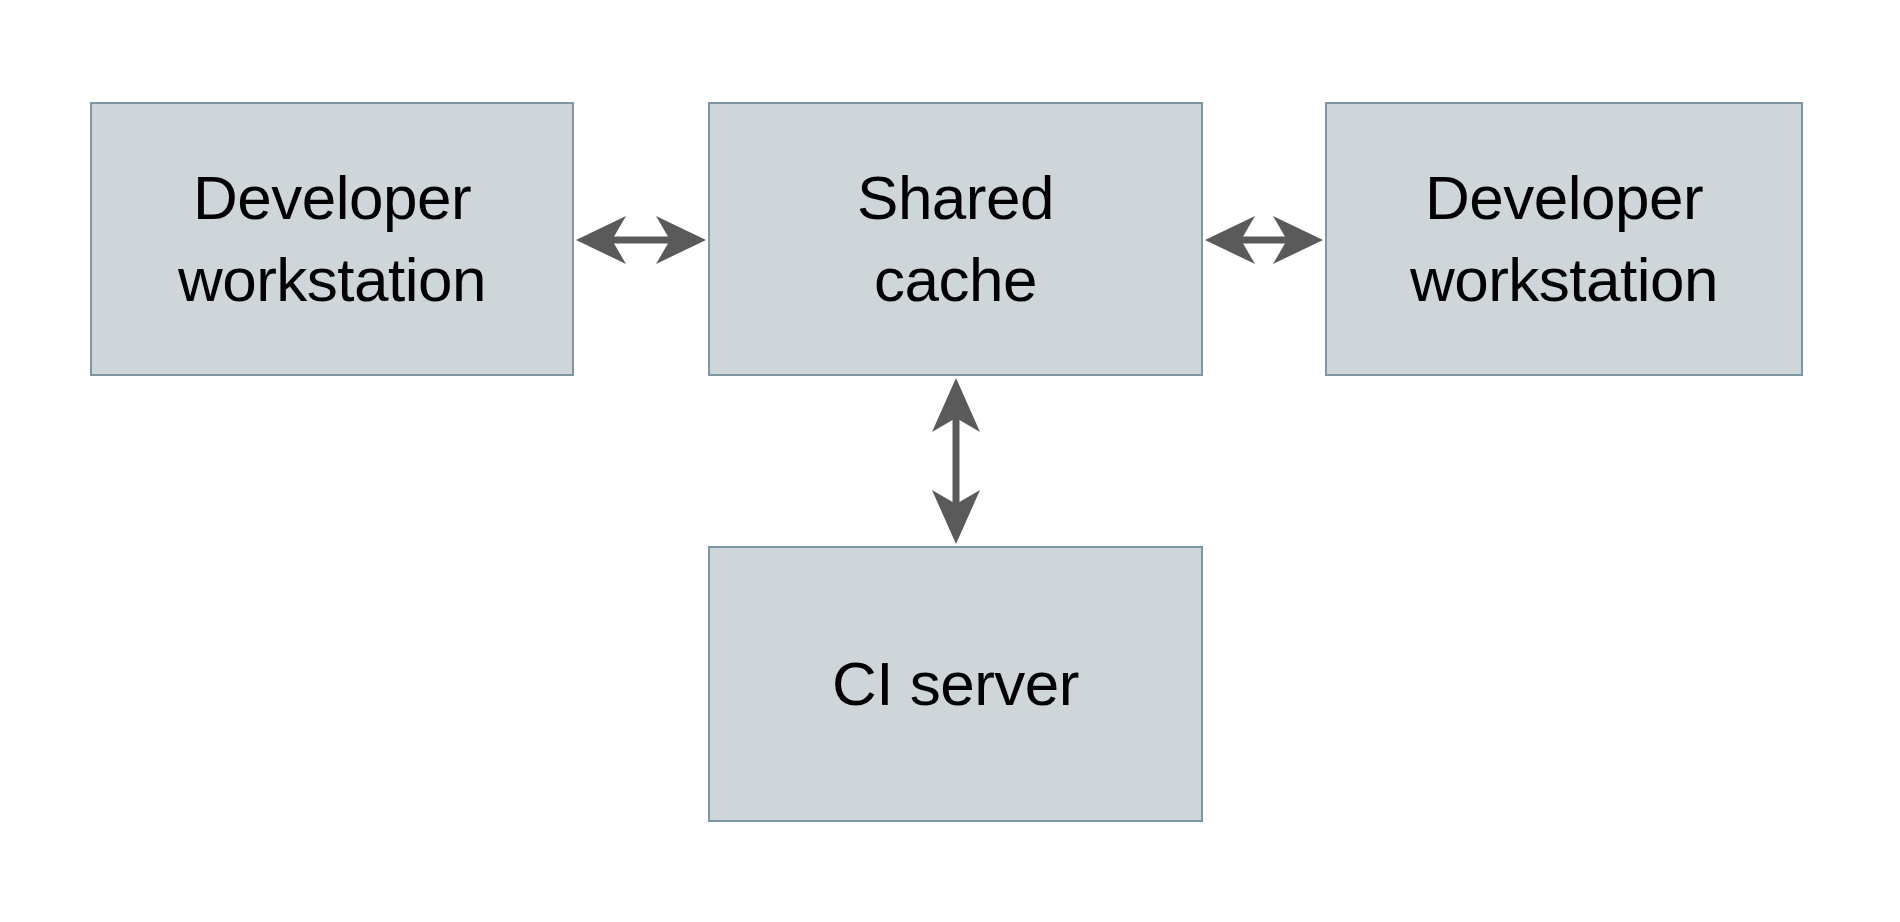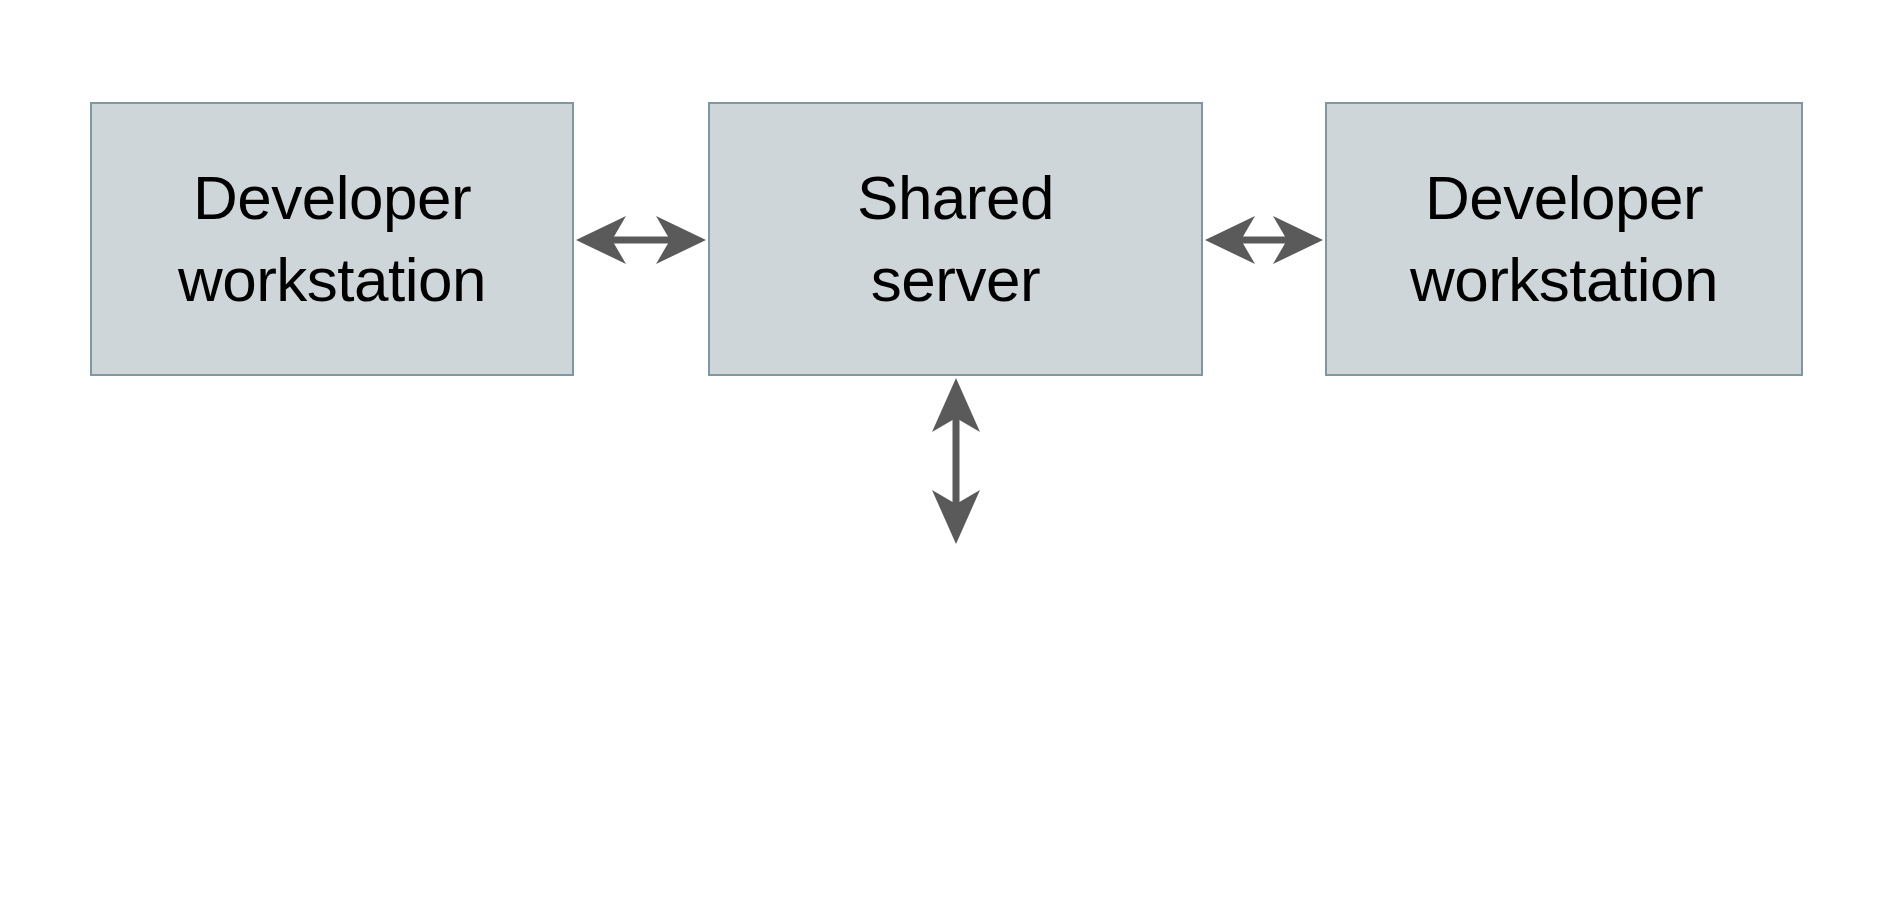--- a/index.html
+++ b/index.html
@@ -98,22 +98,25 @@
 
   </svg>
 
   <div class="node-box" id="node-dev-left">
     <span class="node-label">Developer
 workstation</span>
   </div>
 
   <div class="node-box" id="node-shared-cache">
     <span class="node-label">Shared
-server</span>
+cache</span>
   </div>
 
   <div class="node-box" id="node-dev-right">
     <span class="node-label">Developer
 workstation</span>
   </div>
 
+  <div class="node-box" id="node-ci-server">
+    <span class="node-label">CI server</span>
+  </div>
 
 </div>
 
 </body></html>

